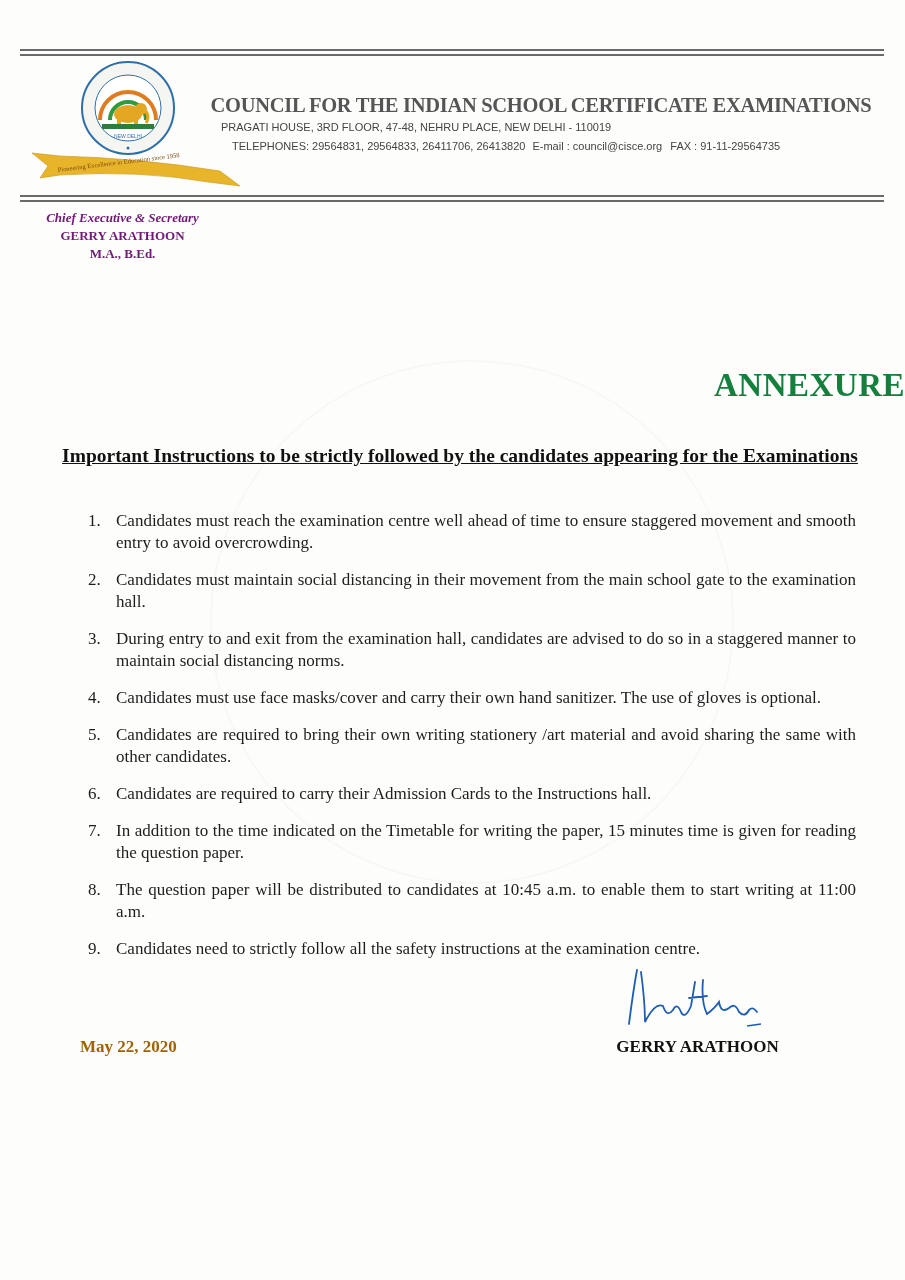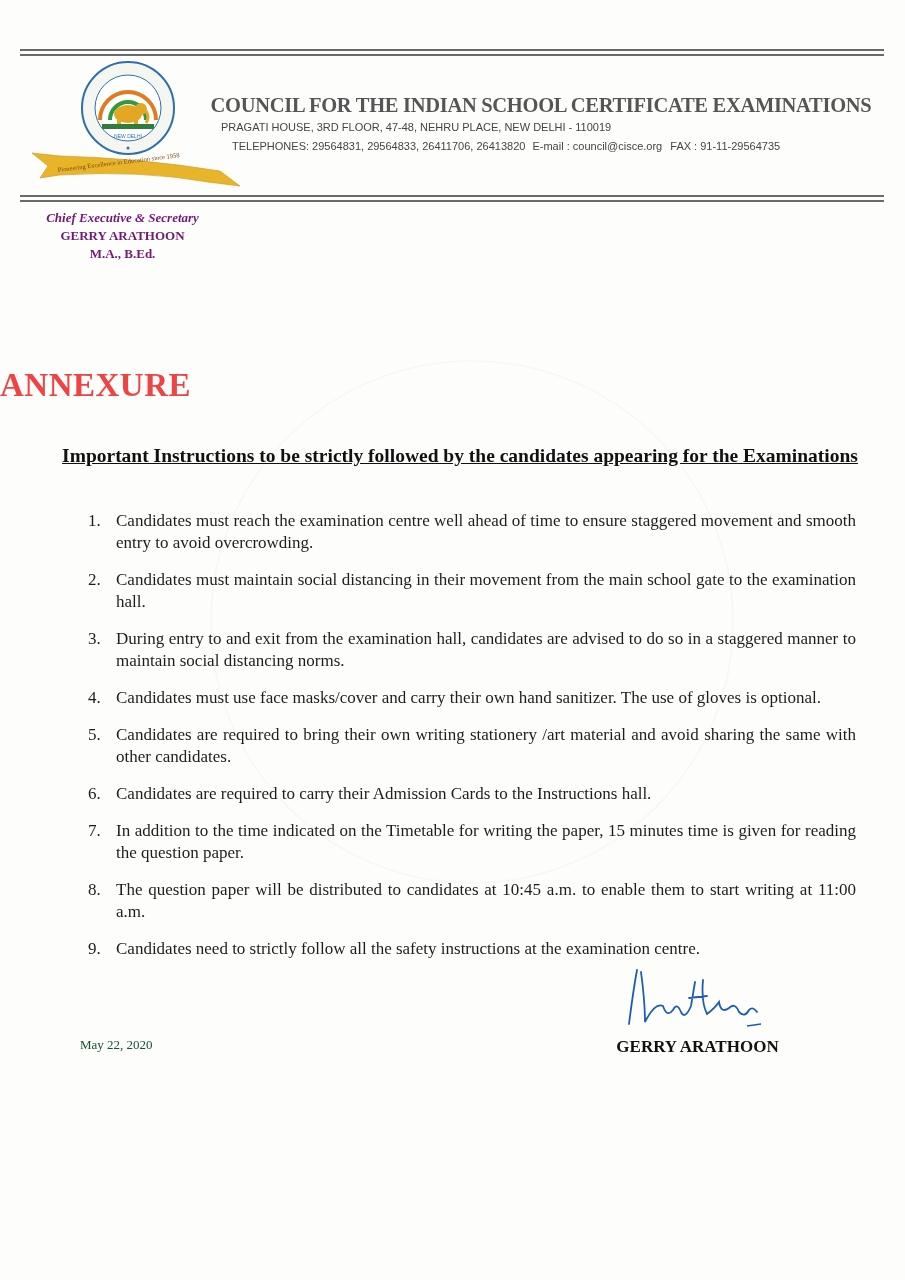--- a/index.html
+++ b/index.html
@@ -24,37 +24,37 @@
   }
   .contact span { margin-right:4px; }
   .contact .fax { margin-left:1px; }
   .exec-block {
     position:absolute; left:35px; top:209px; width:175px; text-align:center;
     font-size:13px; color:#701a75; line-height:18px;
   }
   .exec-title { font-style:italic; font-weight:bold; }
   .exec-name, .exec-deg { font-weight:bold; }
   .annexure {
-    position:absolute; left:0; top:367px; width:905px; text-align:left;
-    font-weight:bold; font-size:33px; color:#ef4444; letter-spacing:0.5px;
+    position:absolute; left:0; top:367px; width:905px; text-align:right;
+    font-weight:bold; font-size:33px; color:#15803d; letter-spacing:0.5px;
   }
   .instr-heading {
     position:absolute; left:60px; top:434px; width:800px; text-align:center;
     font-weight:bold; font-size:19.5px; color:#111; line-height:25px; text-decoration:underline;margin-top:9px;
   }
   .list {
     position:absolute; left:88px; top:510px; width:768px; margin:0; padding:0; list-style:none;
   }
   .list li {
     display:flex; font-size:17px; line-height:22px; margin-bottom:15px; color:#1d1d1d;
   }
   .list .num { width:28px; flex:none; }
   .list .txt { flex:1; text-align:justify; }
   .date {
-    position:absolute; left:80px; top:1037px; font-weight:normal; font-size:13px; color:#14532d;
+    position:absolute; left:80px; top:1037px; font-weight:bold; font-size:17px; color:#a16207;
   }
   .signature {
     position:absolute; left:615px; top:962px; width:160px; height:70px;
   }
   .sig-block {
     position:absolute; left:560px; top:1036px; width:275px; text-align:center;
     font-weight:bold; font-size:17px; line-height:22px; color:#111;
   }
   .watermark {
     position:absolute; left:210px; top:360px; width:520px; height:520px;

